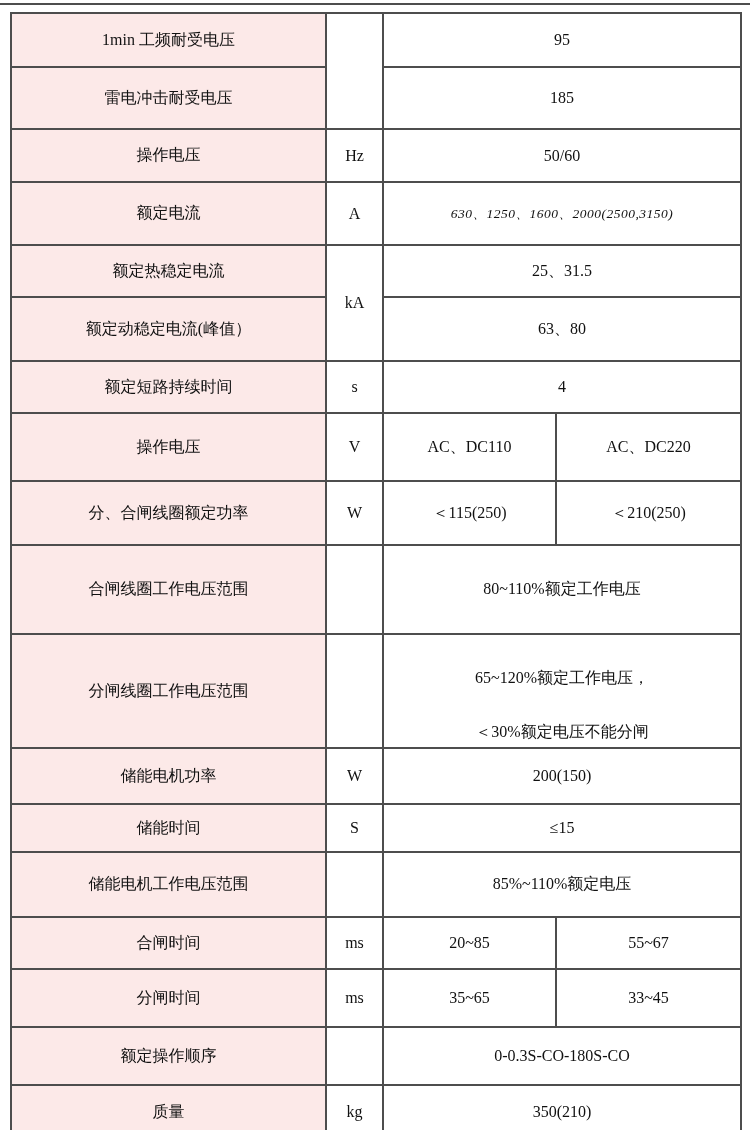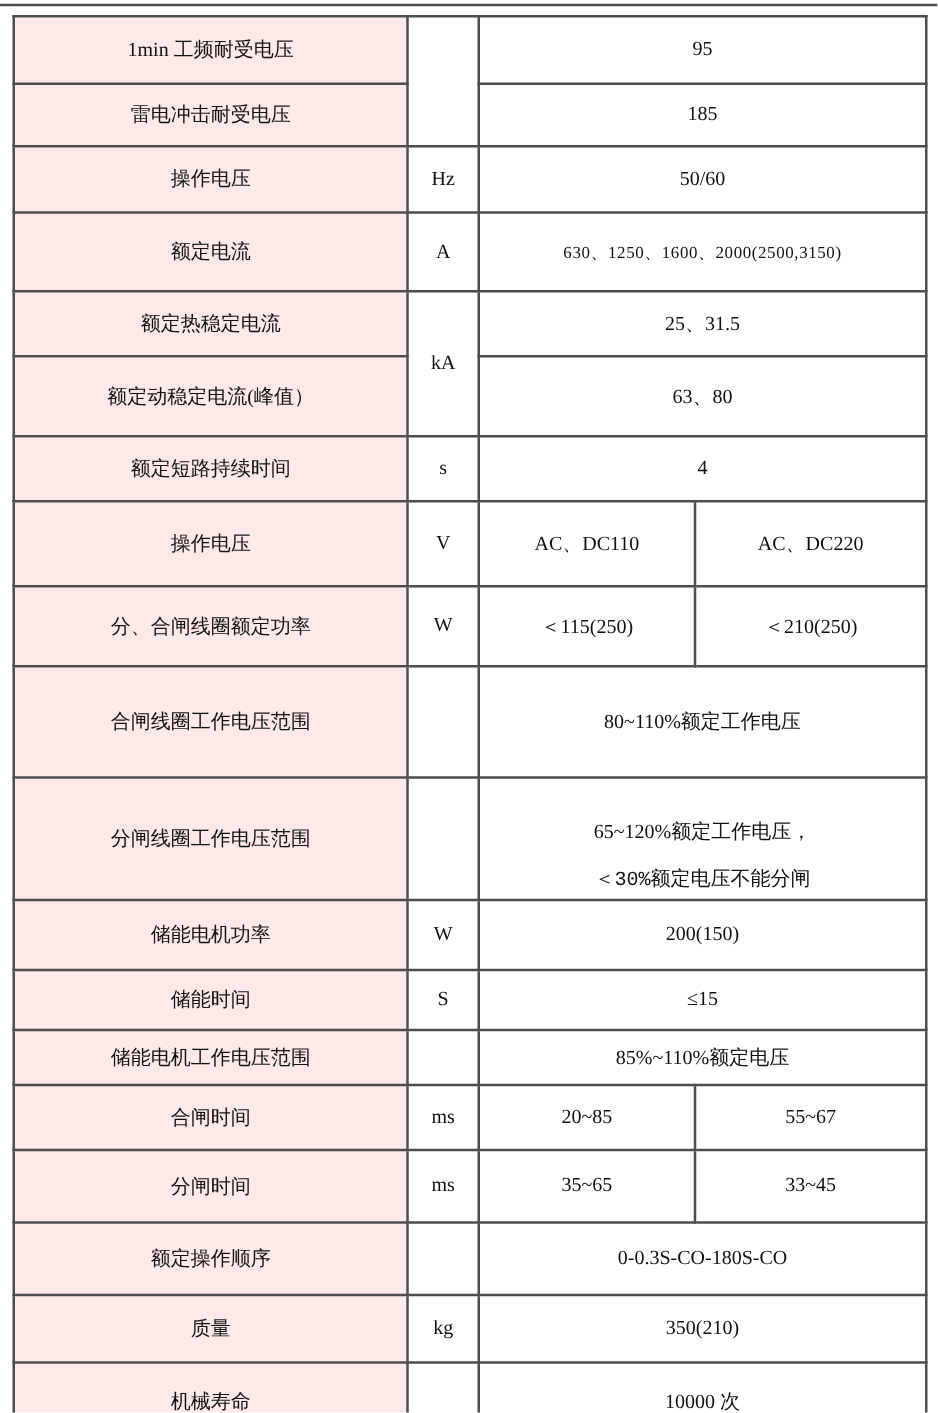--- a/index.html
+++ b/index.html
@@ -41,50 +41,50 @@
   }
   td.unit {
     background: #ffffff;
   }
   td.value {
     background: #ffffff;
   }
   td.value.small {
     font-size: 13.5px;
     letter-spacing: 0.5px;
+    font-style: italic;
   }
   td.value .value-line {
     display: block;
     line-height: 30px;
     margin-top: 28px;
   }
   td.value .vl-gap {
-    margin-top: 8px;
-    font-family: Liberation Mono, monospace;
+    margin-top: 24px;
   }
 </style>
 </head>
 <body>
 
 <div class="top-rule"></div>
 
 <table class="spec">
   <colgroup>
     <col style="width:315px">
     <col style="width:57px">
     <col style="width:173px">
     <col style="width:185px">
   </colgroup>
   <tbody>
     <tr style="height:54px">
       <td class="param">1min 工频耐受电压</td>
       <td class="unit" rowspan="2"></td>
       <td class="value" colspan="2">95</td>
     </tr>
-    <tr style="height:50px">
+    <tr style="height:62px">
       <td class="param">雷电冲击耐受电压</td>
       <td class="value" colspan="2">185</td>
     </tr>
     <tr style="height:53px">
       <td class="param">操作电压</td>
       <td class="unit">Hz</td>
       <td class="value" colspan="2">50/60</td>
     </tr>
     <tr style="height:63px">
       <td class="param">额定电流</td>
@@ -133,21 +133,21 @@
     <tr style="height:56px">
       <td class="param">储能电机功率</td>
       <td class="unit">W</td>
       <td class="value" colspan="2">200(150)</td>
     </tr>
     <tr style="height:48px">
       <td class="param">储能时间</td>
       <td class="unit">S</td>
       <td class="value" colspan="2">≤15</td>
     </tr>
-    <tr style="height:44px">
+    <tr style="height:65px">
       <td class="param">储能电机工作电压范围</td>
       <td class="unit"></td>
       <td class="value" colspan="2">85%~110%额定电压</td>
     </tr>
     <tr style="height:52px">
       <td class="param">合闸时间</td>
       <td class="unit">ms</td>
       <td class="value">20~85</td>
       <td class="value">55~67</td>
     </tr>

